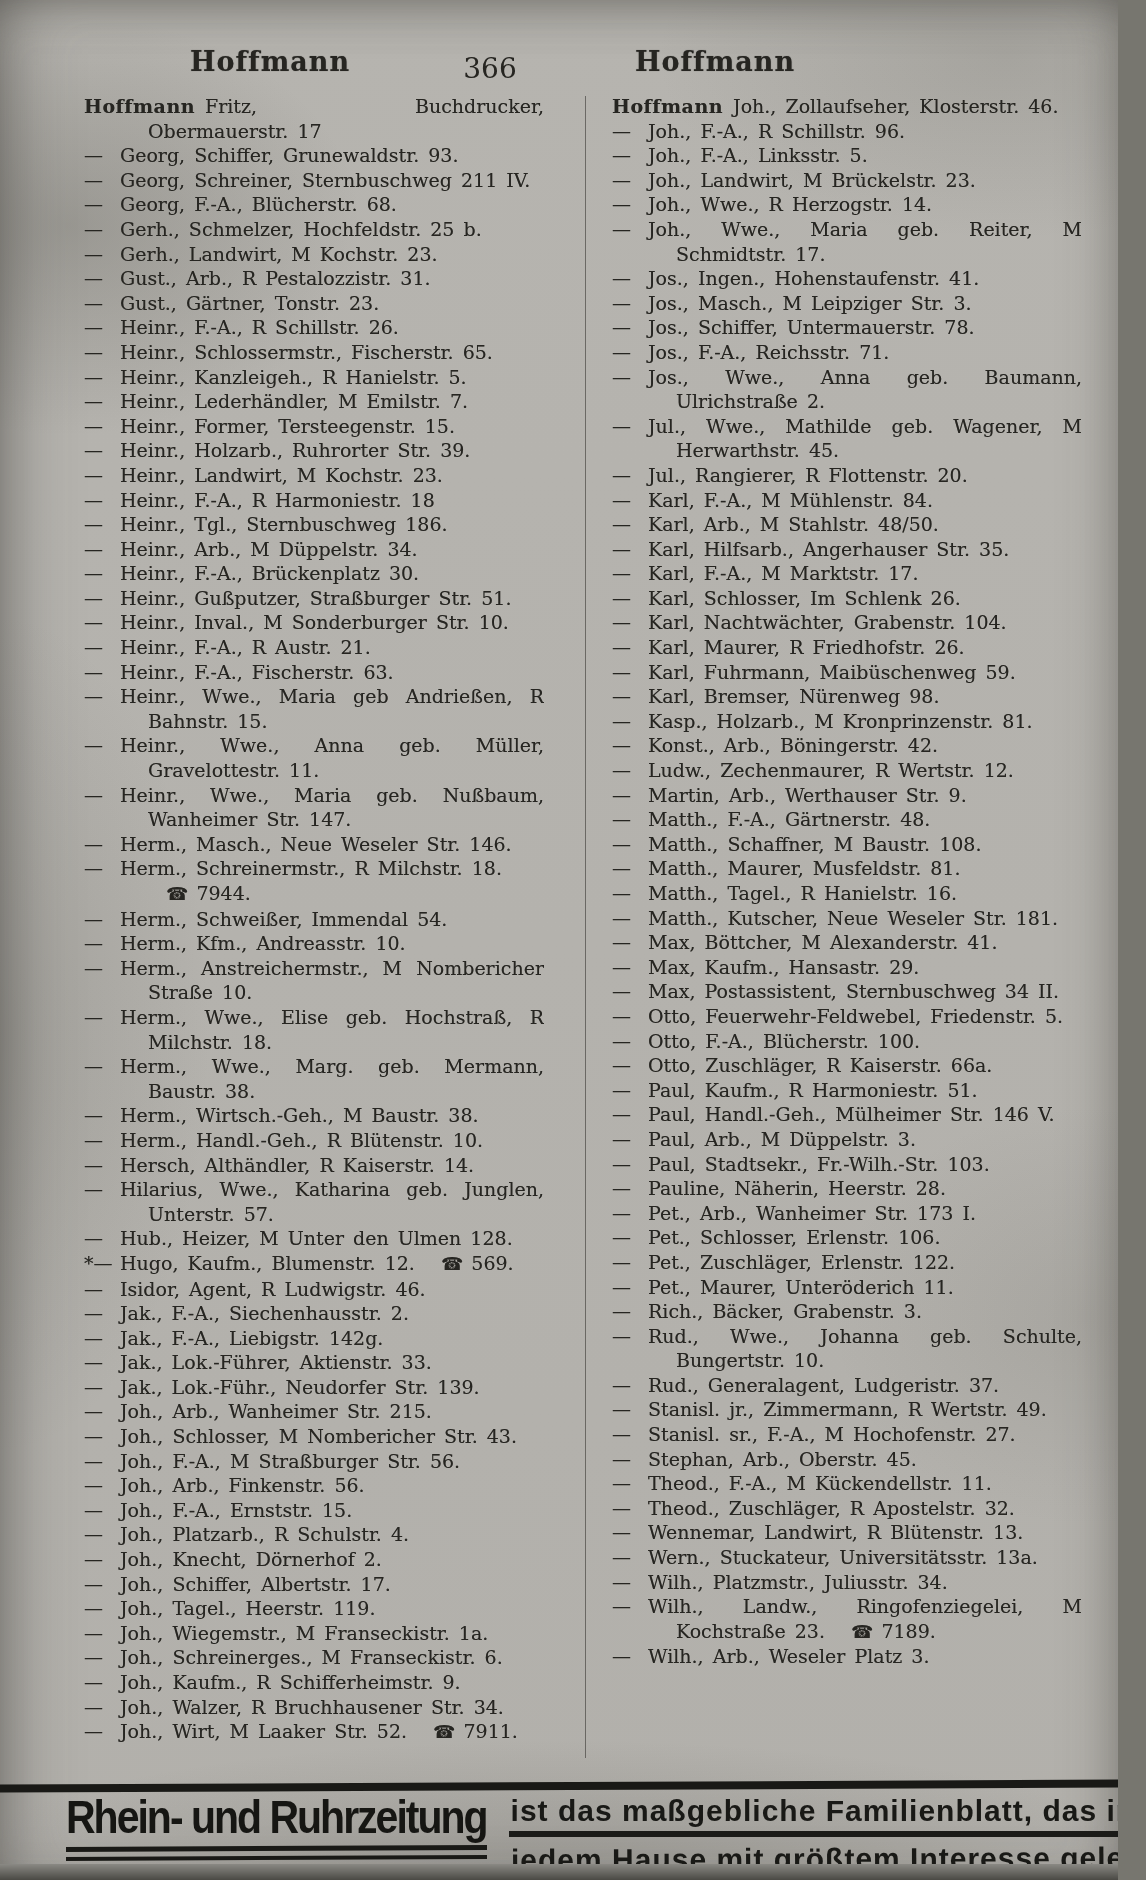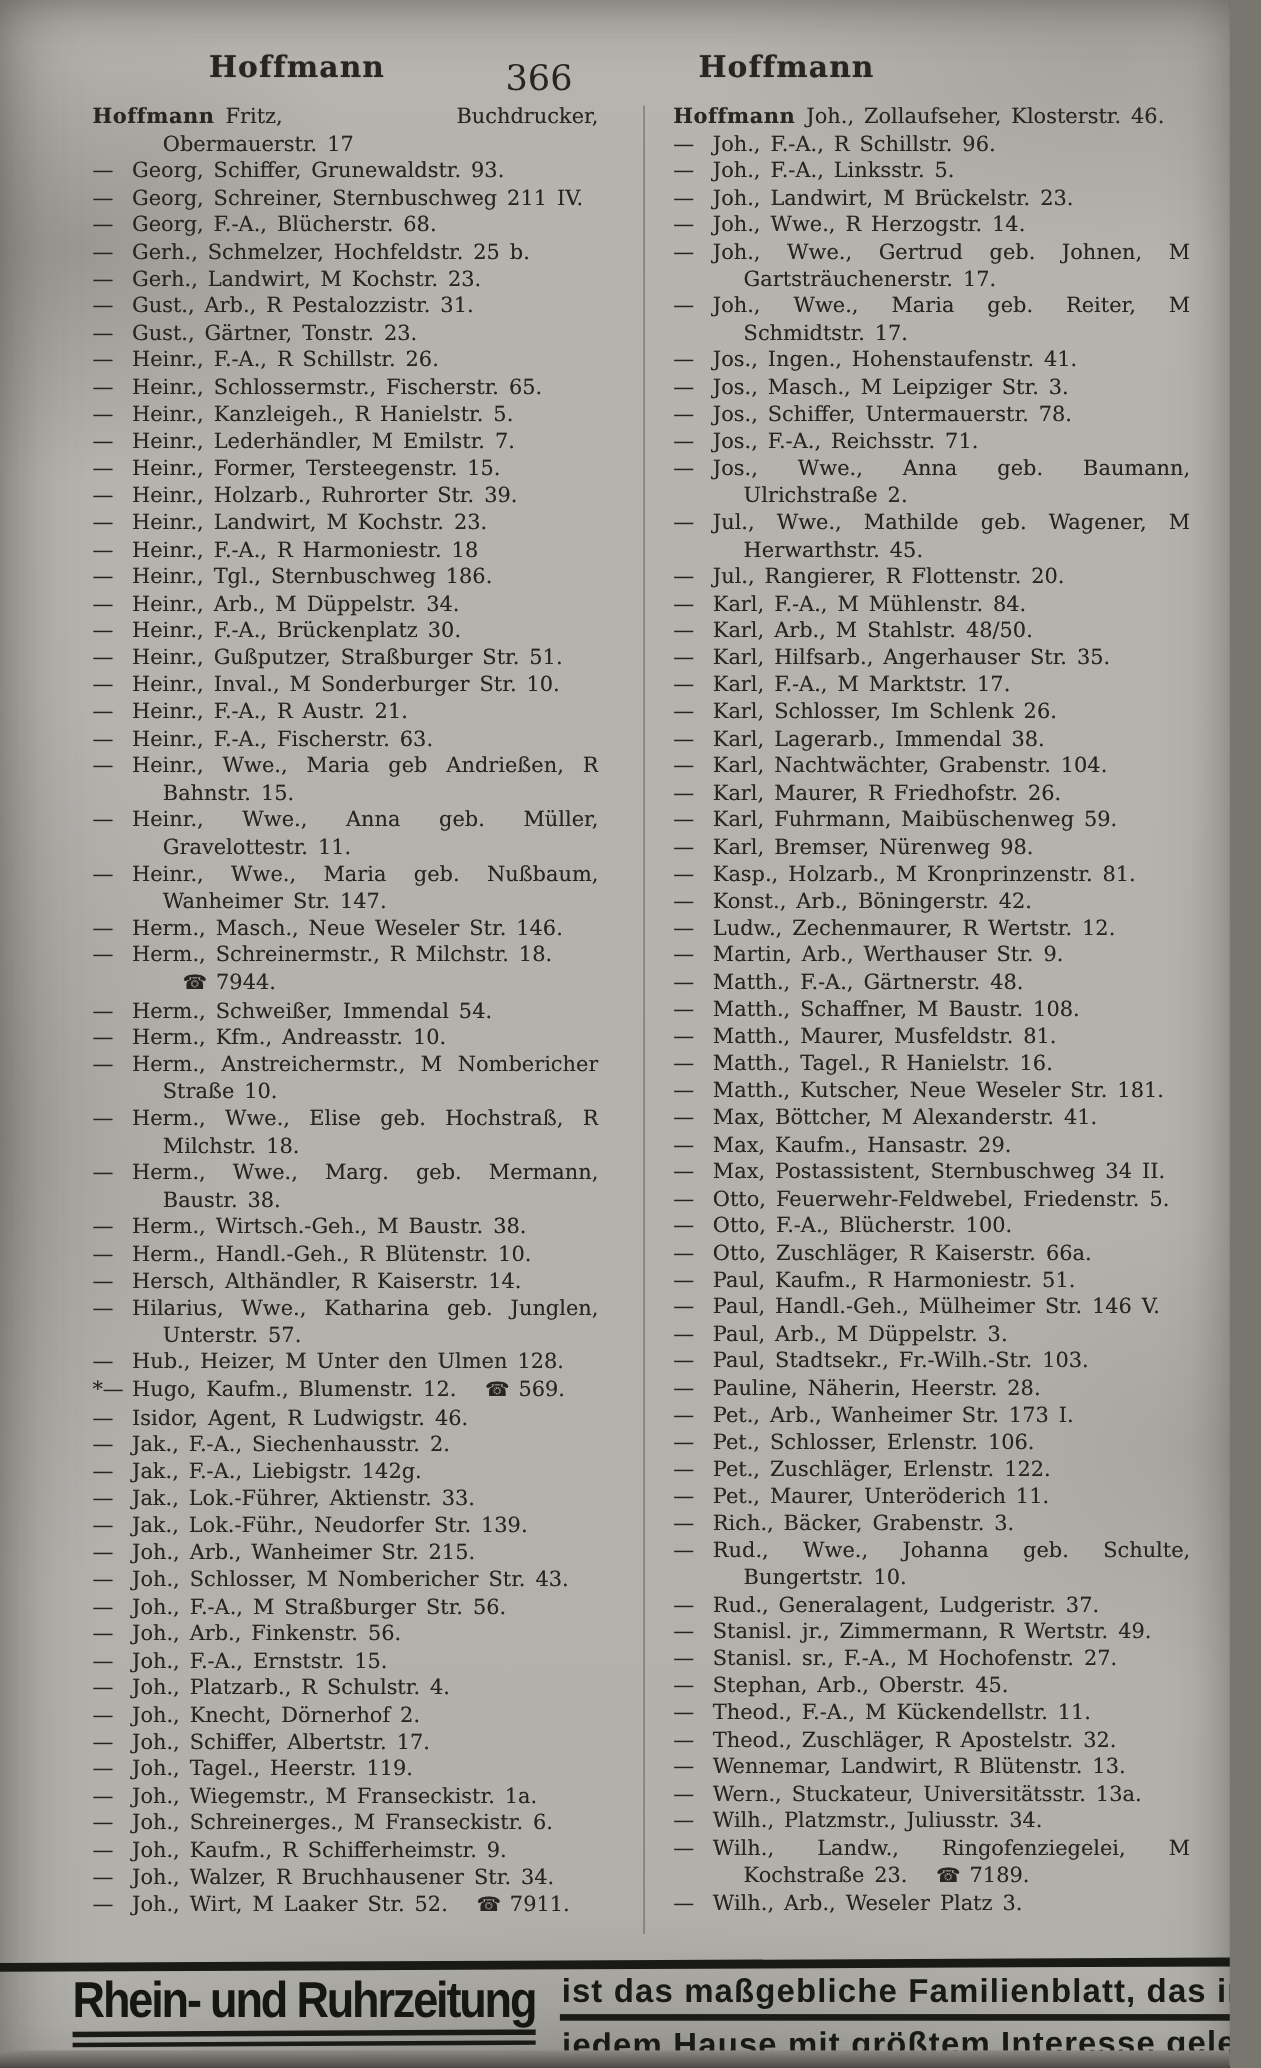--- a/index.html
+++ b/index.html
@@ -19,21 +19,21 @@
     color:#262521;
   }
   
   .col-head {
     position:absolute; top:46px; width:300px; text-align:center;
     font-size:27px; font-weight:bold; letter-spacing:1px;
     text-shadow:0 0 1px rgba(20,20,18,.45);
   }
   .h-left { left:120px; }
   .h-right { left:565px; }
-  .page-num { position:absolute; top:52px; left:440px; width:100px; text-align:center; font-size:32px; }
+  .page-num { position:absolute; top:52px; left:440px; width:100px; text-align:center; font-size:28px; }
   
   .column {
     position:absolute; top:94px; height:1680px; overflow:hidden;
     font-size:19px; line-height:24.6px; word-spacing:3px;
     text-shadow:0 0 0.5px rgba(25,25,22,.4);
   }
   .col-left  { left:84px;  width:460px; }
   .col-right { left:612px; width:470px; }
   .divider { position:absolute; top:96px; left:585px; width:1px; height:1662px; background:rgba(45,44,40,.55); }
   .entry { padding-left:64px; text-indent:-64px; text-align:justify; }
@@ -129,35 +129,33 @@
       <div class="entry"><span class="marker">—</span><span>Joh., Kaufm., R Schifferheimstr. 9.</span></div>
       <div class="entry"><span class="marker">—</span><span>Joh., Walzer, R Bruchhausener Str. 34.</span></div>
       <div class="entry"><span class="marker">—</span><span>Joh., Wirt, M Laaker Str. 52.</span><span class="tel"><span class="tel-ic">☎</span><span>7911.</span></span></div>
     </div>
   <div class="column col-right">
       <div class="entry"><span class="lead">Hoffmann</span><span>Joh., Zollaufseher, Klosterstr. 46.</span></div>
       <div class="entry"><span class="marker">—</span><span>Joh., F.-A., R Schillstr. 96.</span></div>
       <div class="entry"><span class="marker">—</span><span>Joh., F.-A., Linksstr. 5.</span></div>
       <div class="entry"><span class="marker">—</span><span>Joh., Landwirt, M Brückelstr. 23.</span></div>
       <div class="entry"><span class="marker">—</span><span>Joh., Wwe., R Herzogstr. 14.</span></div>
-      <div class="entry"><span class="marker">—</span><span>Joh., Wwe., Gertrud geb. Johnen, M Gartsträuchenerstr. 17.</span></div>
       <div class="entry"><span class="marker">—</span><span>Joh., Wwe., Maria geb. Reiter, M Schmidtstr. 17.</span></div>
       <div class="entry"><span class="marker">—</span><span>Jos., Ingen., Hohenstaufenstr. 41.</span></div>
       <div class="entry"><span class="marker">—</span><span>Jos., Masch., M Leipziger Str. 3.</span></div>
       <div class="entry"><span class="marker">—</span><span>Jos., Schiffer, Untermauerstr. 78.</span></div>
       <div class="entry"><span class="marker">—</span><span>Jos., F.-A., Reichsstr. 71.</span></div>
       <div class="entry"><span class="marker">—</span><span>Jos., Wwe., Anna geb. Baumann, Ulrichstraße 2.</span></div>
       <div class="entry"><span class="marker">—</span><span>Jul., Wwe., Mathilde geb. Wagener, M Herwarthstr. 45.</span></div>
       <div class="entry"><span class="marker">—</span><span>Jul., Rangierer, R Flottenstr. 20.</span></div>
       <div class="entry"><span class="marker">—</span><span>Karl, F.-A., M Mühlenstr. 84.</span></div>
       <div class="entry"><span class="marker">—</span><span>Karl, Arb., M Stahlstr. 48/50.</span></div>
       <div class="entry"><span class="marker">—</span><span>Karl, Hilfsarb., Angerhauser Str. 35.</span></div>
       <div class="entry"><span class="marker">—</span><span>Karl, F.-A., M Marktstr. 17.</span></div>
       <div class="entry"><span class="marker">—</span><span>Karl, Schlosser, Im Schlenk 26.</span></div>
-      <div class="entry"><span class="marker">—</span><span>Karl, Lagerarb., Immendal 38.</span></div>
       <div class="entry"><span class="marker">—</span><span>Karl, Nachtwächter, Grabenstr. 104.</span></div>
       <div class="entry"><span class="marker">—</span><span>Karl, Maurer, R Friedhofstr. 26.</span></div>
       <div class="entry"><span class="marker">—</span><span>Karl, Fuhrmann, Maibüschenweg 59.</span></div>
       <div class="entry"><span class="marker">—</span><span>Karl, Bremser, Nürenweg 98.</span></div>
       <div class="entry"><span class="marker">—</span><span>Kasp., Holzarb., M Kronprinzenstr. 81.</span></div>
       <div class="entry"><span class="marker">—</span><span>Konst., Arb., Böningerstr. 42.</span></div>
       <div class="entry"><span class="marker">—</span><span>Ludw., Zechenmaurer, R Wertstr. 12.</span></div>
       <div class="entry"><span class="marker">—</span><span>Martin, Arb., Werthauser Str. 9.</span></div>
       <div class="entry"><span class="marker">—</span><span>Matth., F.-A., Gärtnerstr. 48.</span></div>
       <div class="entry"><span class="marker">—</span><span>Matth., Schaffner, M Baustr. 108.</span></div>

